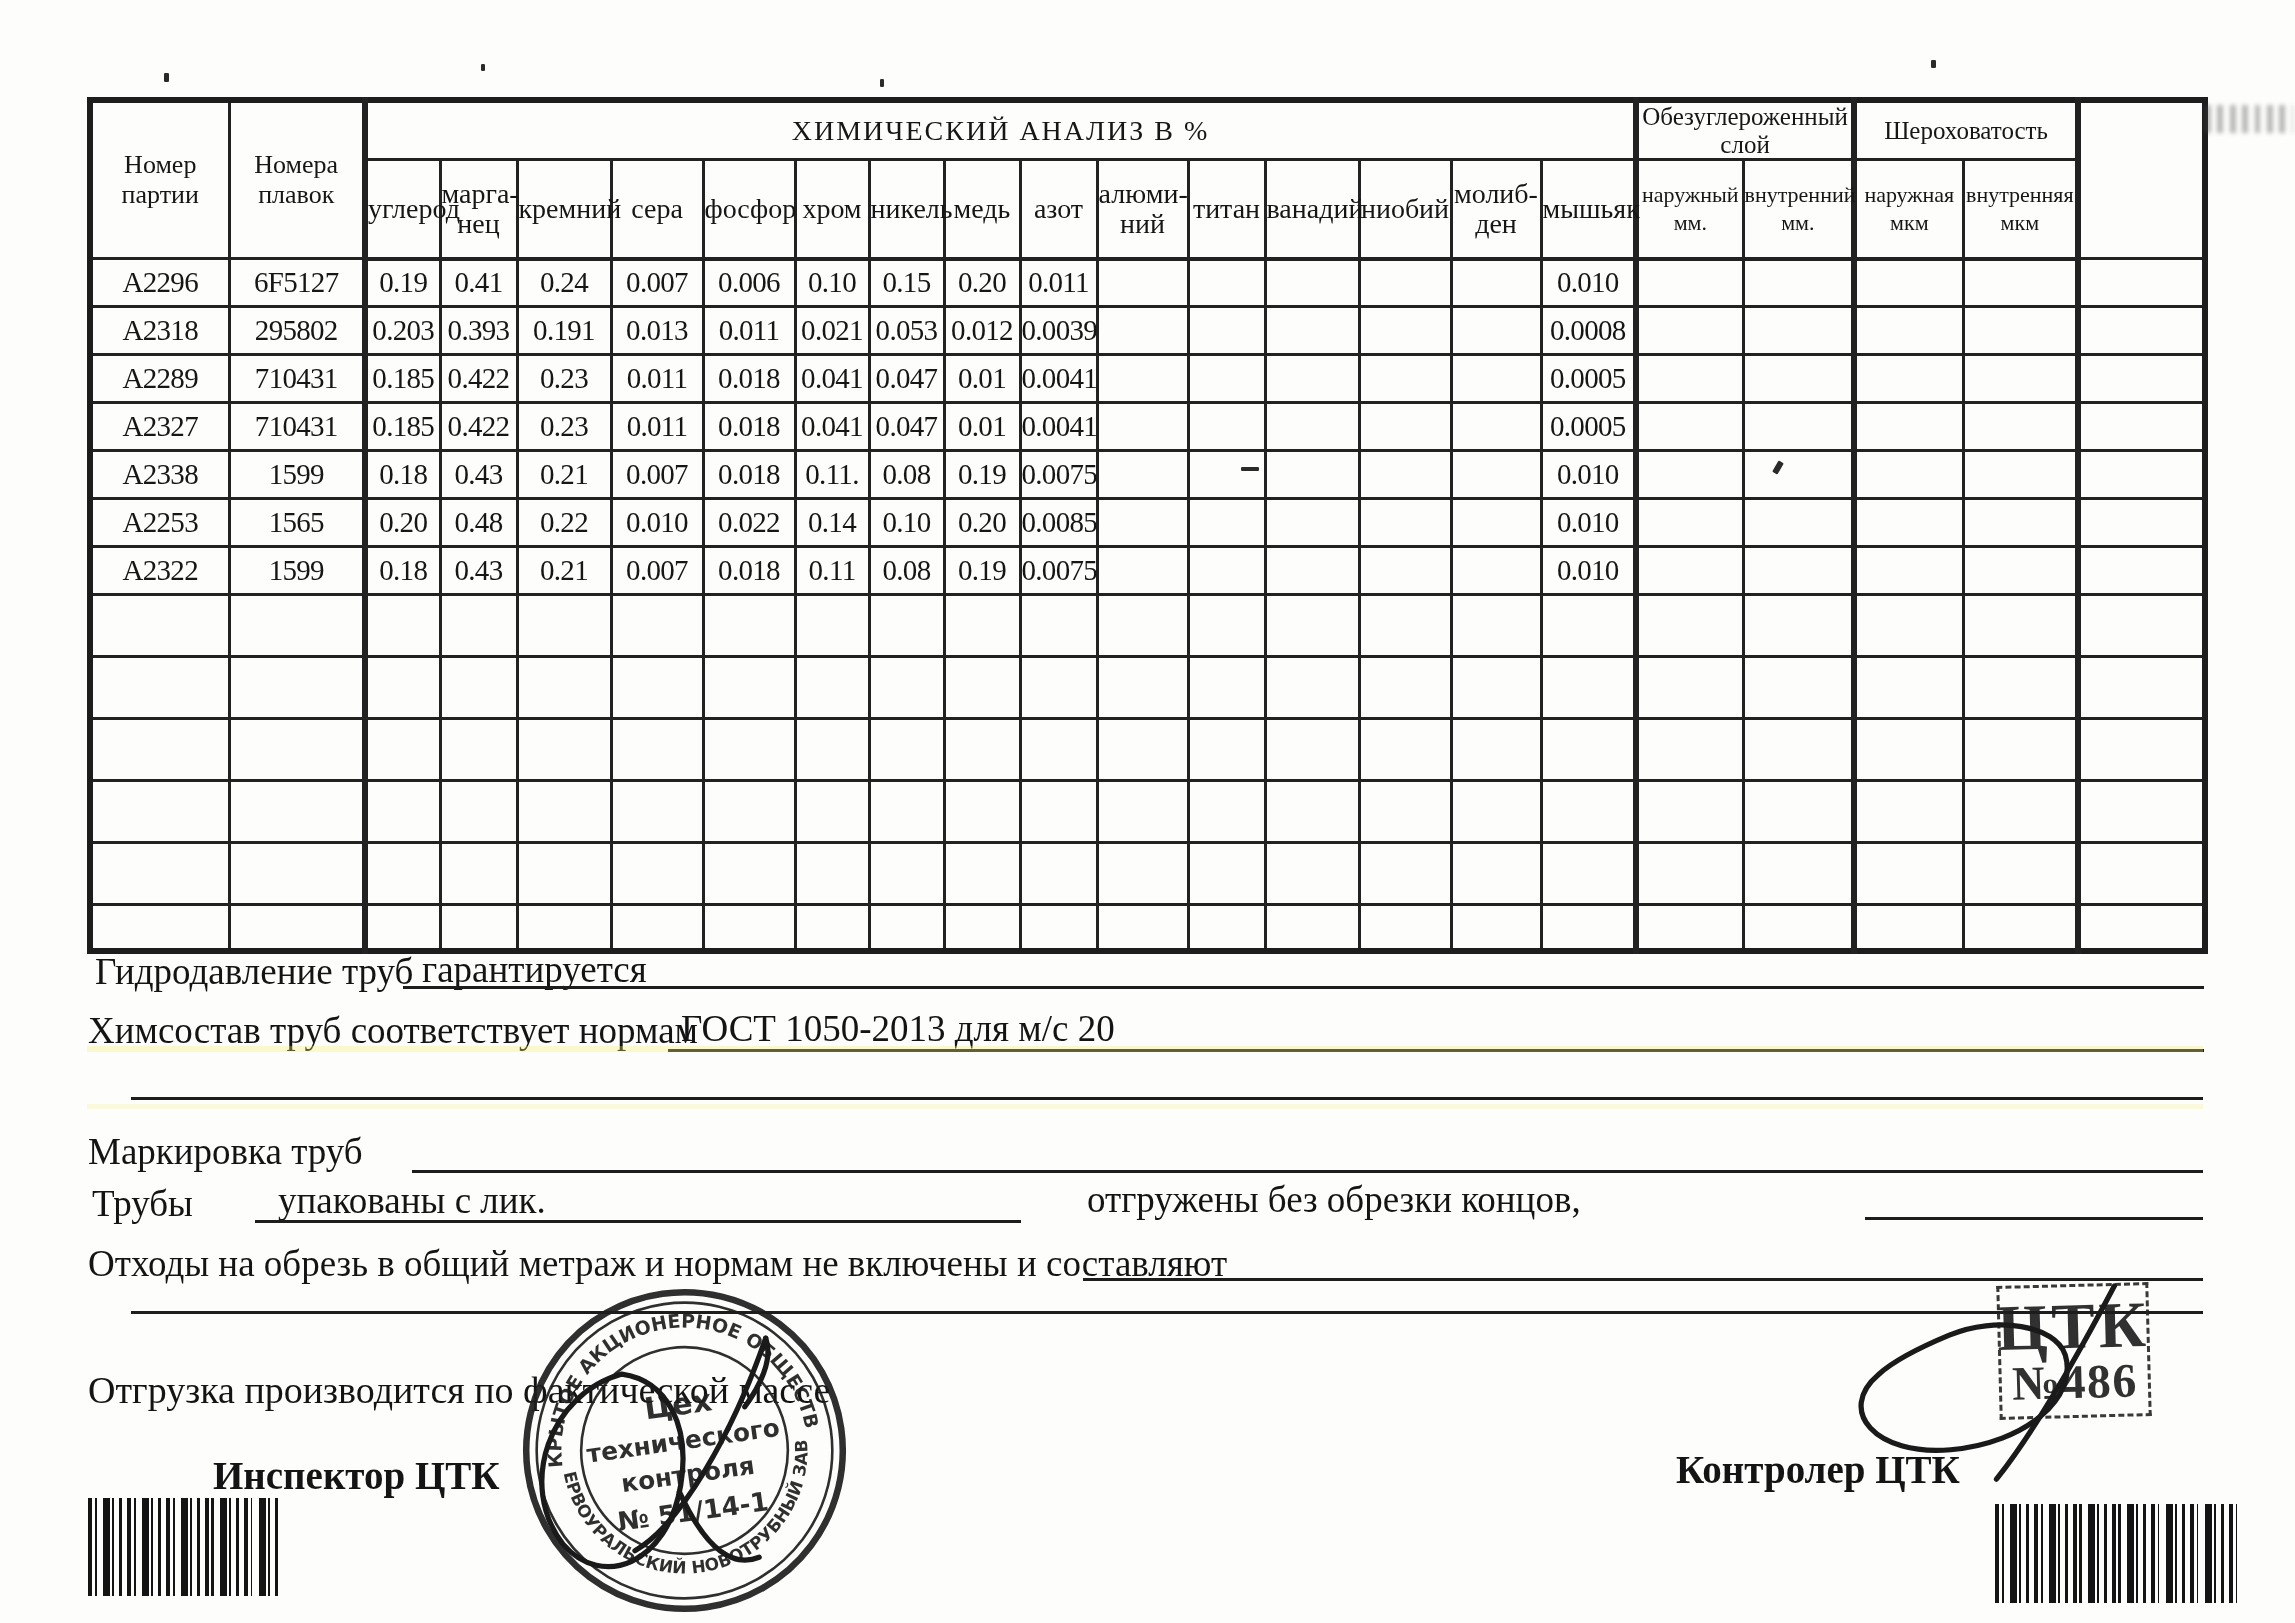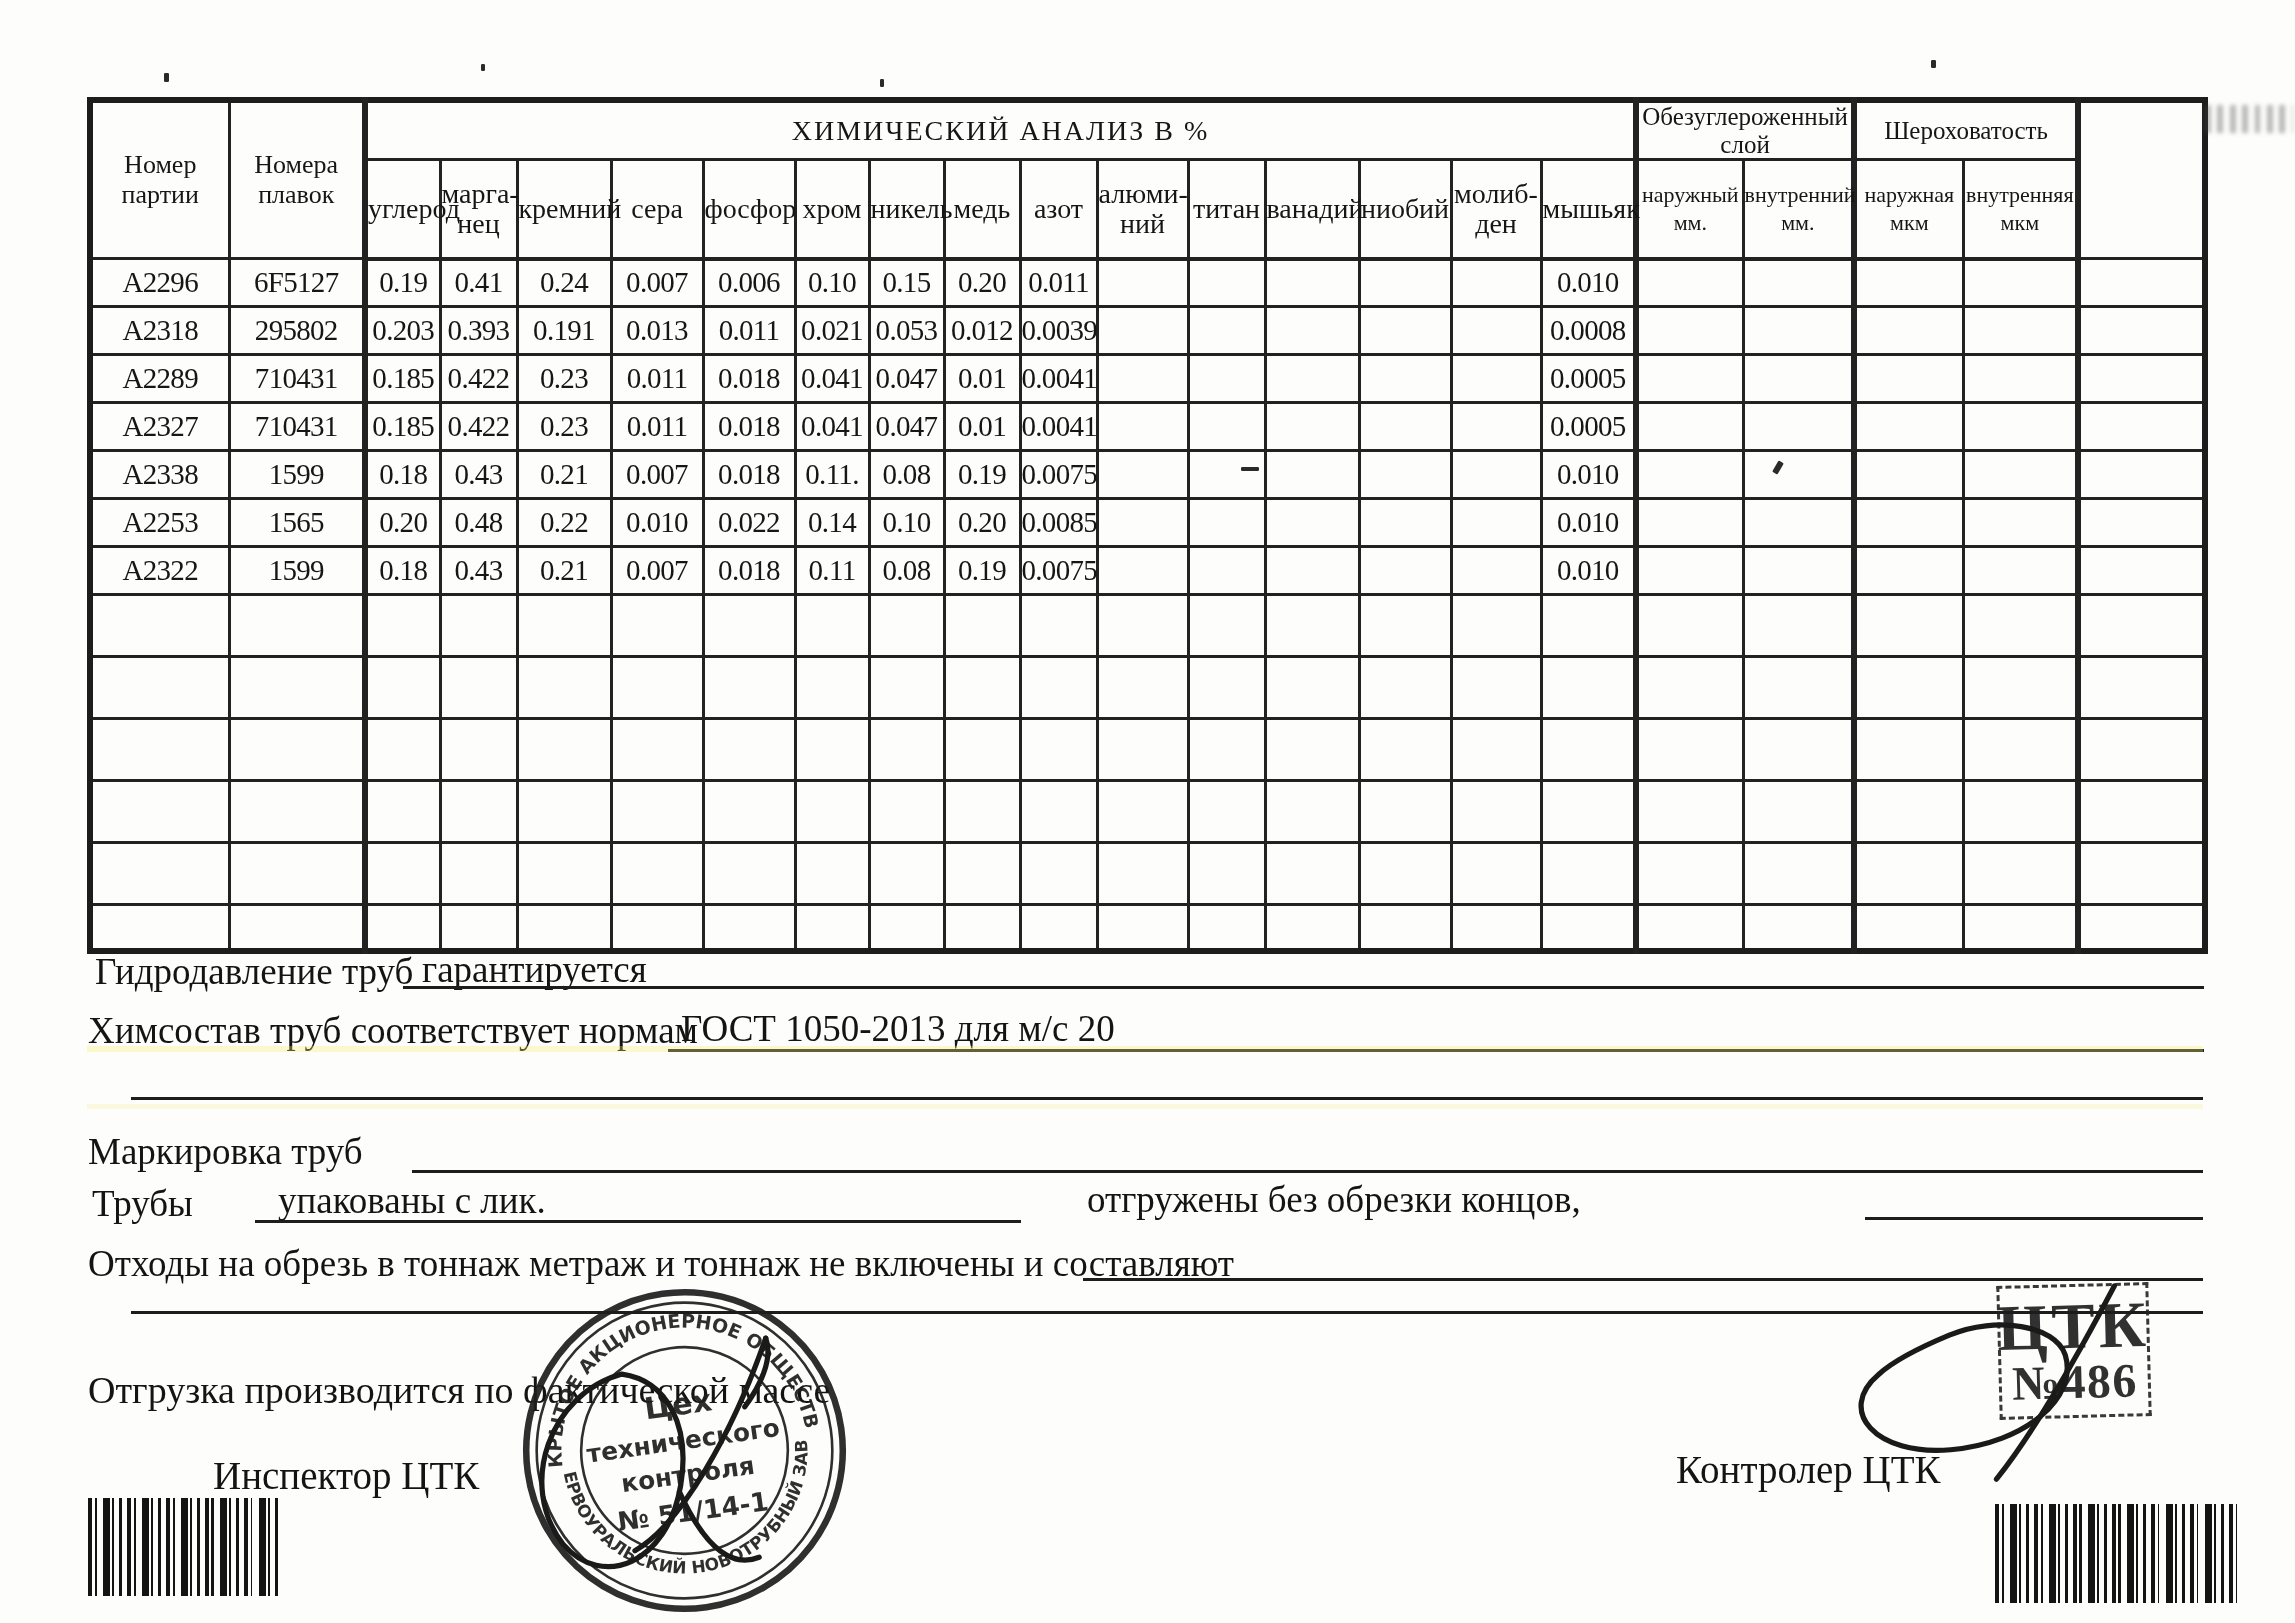--- a/index.html
+++ b/index.html
@@ -29,21 +29,21 @@
 
   .idhead   { font-size:26px; line-height:1.15; }
   .chem-title { font-size:28px; letter-spacing:2px; }
   .group    { font-size:25px; line-height:1.1; }
   .el       { font-size:28px; line-height:1.08; }
   .sub      { font-size:22px; line-height:1.25; }
   tbody td  { font-size:29px; white-space:nowrap; overflow:visible; letter-spacing:-0.7px; }
 
   
   .note  { position:absolute; font-size:37px; white-space:nowrap; color:#141414; }
-  .note.b{ font-weight:normal; font-size:39px; }
+  .note.b{ font-weight:bold; font-size:39px; }
   .rule  { position:absolute; height:3.3px; background:#1d1d1d; }
   .streak{ position:absolute; pointer-events:none; }
 
   
   .stamp-round { position:absolute; left:521px; top:1287px; width:327px; height:327px;
                  transform:rotate(-8deg); opacity:.92; }
   .stamp-ctk {
     position:absolute; left:1998px; top:1284px; width:152px; height:134px;
     border:3.9px dashed #242424; transform:rotate(-1.5deg);
     display:flex; flex-direction:column; align-items:center; justify-content:center;
@@ -465,21 +465,21 @@
 
   <div class="note" style="left:88px;  top:1130px;">Маркировка труб</div>
   <div class="rule" style="left:412px;  top:1170px; width:1791px;"></div>
 
   <div class="note" style="left:92px;  top:1182px;">Трубы</div>
   <div class="note" style="left:278px;  top:1179px;">упакованы с лик.</div>
   <div class="rule" style="left:255px;  top:1220px; width:766px;"></div>
   <div class="note" style="left:1087px; top:1178px;">отгружены без обрезки концов,</div>
   <div class="rule" style="left:1865px; top:1217px; width:338px;"></div>
 
-  <div class="note" style="left:88px;  top:1242px;">Отходы на обрезь в тоннаж метраж и тоннаж не включены и составляют</div>
+  <div class="note" style="left:88px;  top:1242px;">Отходы на обрезь в общий метраж и нормам не включены и составляют</div>
   <div class="rule" style="left:1083px; top:1278px; width:1120px;"></div>
 
   <div class="rule" style="left:131px;  top:1311px; width:2072px;"></div>
 
   <div class="note" style="left:88px;  top:1368px; font-size:38px;">Отгрузка производится по фактической массе</div>
 
   <div class="note b" style="left:213px;  top:1453px;">Инспектор ЦТК</div>
   <div class="note b" style="left:1676px; top:1447px;">Контролер ЦТК</div>
 
   <svg class="stamp-round" viewBox="0 0 500 500">

